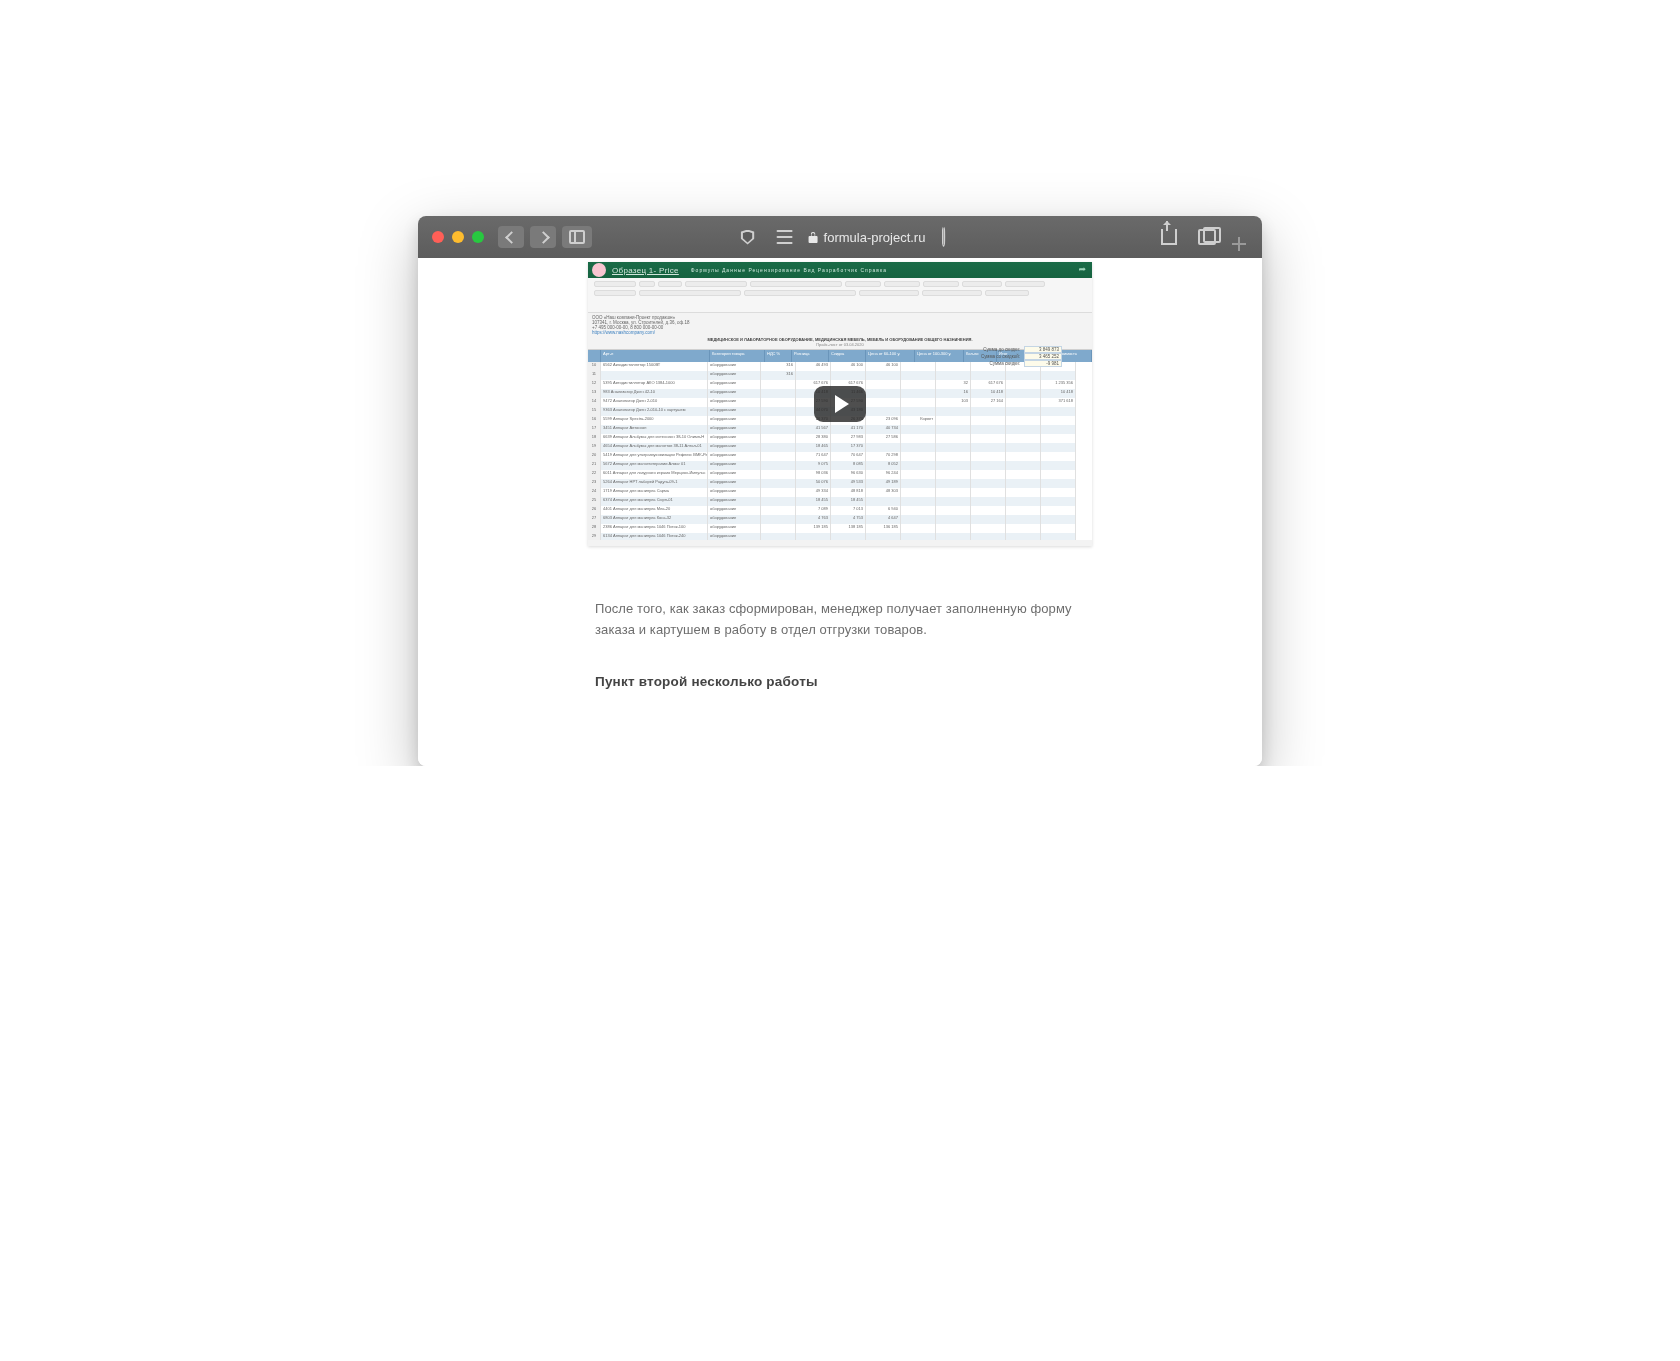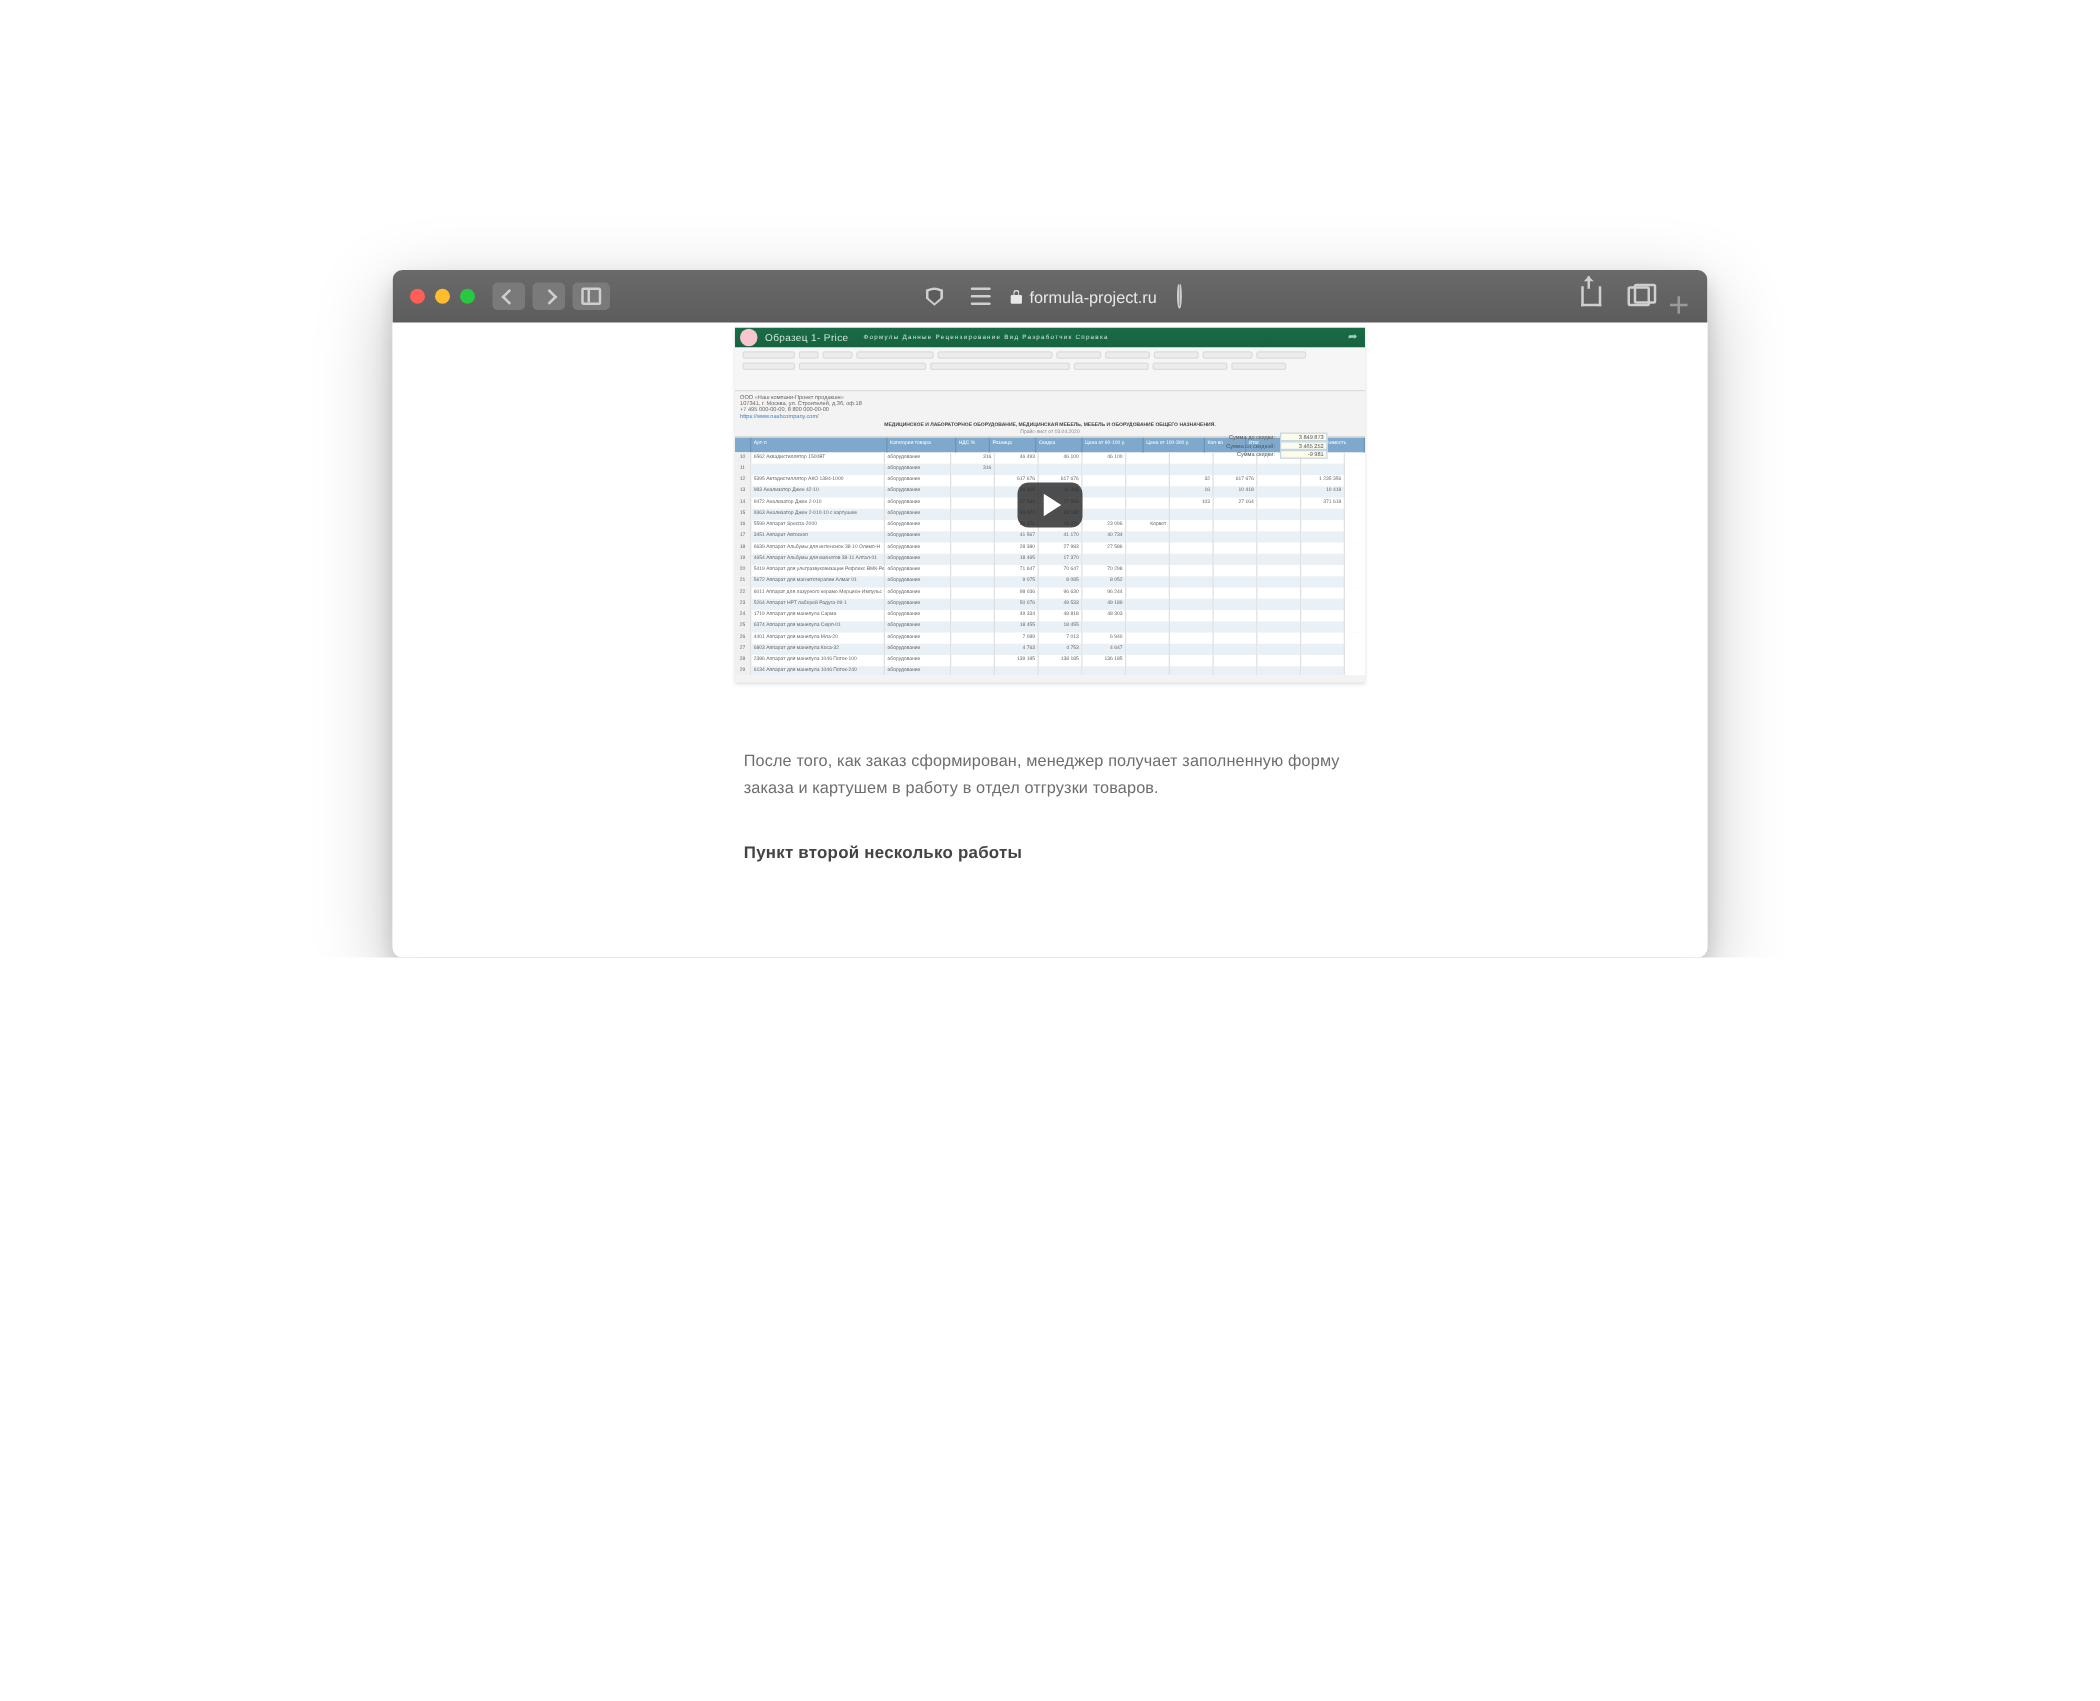--- a/index.html
+++ b/index.html
@@ -6,21 +6,21 @@
     margin: 0;
     background: #ffffff;
     font-family: -apple-system, "Helvetica Neue", Arial, sans-serif;
     display: flex;
     justify-content: center;
     align-items: flex-start;
     padding-top: 216px;
     color: #333;
   }
   .window {
-    width: 1052px;
+    width: 844px;
     box-shadow: 0 20px 60px rgba(0,0,0,0.25), 0 8px 16px rgba(0,0,0,0.15);
     border-radius: 8px;
     overflow: hidden;
     background: #ffffff;
   }
   .titlebar {
     height: 42px;
     background: linear-gradient(#6a6a6a, #5c5c5c);
     display: flex;
     align-items: center;
@@ -56,21 +56,21 @@
   .tabs-icon{width:14px;height:12px;border:2px solid #cfcfcf;border-radius:2px;position:relative;}
   .tabs-icon::after{content:"";position:absolute;top:-4px;left:3px;width:14px;height:12px;border:2px solid #cfcfcf;border-radius:2px;}
   .plus-icon{width:14px;height:14px;position:relative;}
   .plus-icon::before,.plus-icon::after{content:"";position:absolute;background:#9a9a9a;}
   .plus-icon::before{left:6px;top:0;width:2px;height:14px;}
   .plus-icon::after{top:6px;left:0;width:14px;height:2px;}
   .content{background:#fff;min-height:508px;padding:0;display:flex;flex-direction:column;align-items:center;}
   .video-wrap{margin-top:4px;width:504px;height:284px;background:#f3f3f3;position:relative;box-shadow:0 1px 3px rgba(0,0,0,0.15);overflow:hidden;}
   .excel-head{height:16px;background:linear-gradient(#1a6b47,#166340);position:relative;display:flex;align-items:center;}
   .pink-dot{width:14px;height:14px;background:#f8c5d1;border-radius:50%;margin-left:4px;}
-  .excel-title{color:#d0e5da;font-size:8px;margin-left:6px;letter-spacing:0.3px;}
+  .excel-title{color:#d0e5da;font-size:8px;margin-left:6px;letter-spacing:0.3px;text-decoration:underline;}
   .excel-menu{color:#cfe8dc;font-size:5px;margin-left:12px;letter-spacing:1px;}
   .excel-ribbon{height:34px;background:#f6f6f6;border-bottom:1px solid #dcdcdc;position:relative;}
   .ribbon-line{position:absolute;left:6px;right:6px;height:6px;display:flex;gap:3px;}
   .ribbon-line.top{top:3px;} .ribbon-line.bot{top:12px;}
   .rpill{background:#ececec;border:1px solid #dcdcdc;border-radius:2px;}
   .ribbonshare{position:absolute;right:6px;top:2px;color:#9ed2b9;font-size:9px;}
   .excel-row{height:9px;background:#fff;display:flex;font-size:4px;color:#666;}
   .col-a{width:12px;border-right:1px solid #e0e0e0;text-align:center;background:#f0f0f0;}
   .col-b{width:104px;border-right:1px solid #e0e0e0;padding-left:2px;overflow:hidden;white-space:nowrap;}
   .col-c{width:50px;border-right:1px solid #e0e0e0;padding-left:2px;}

